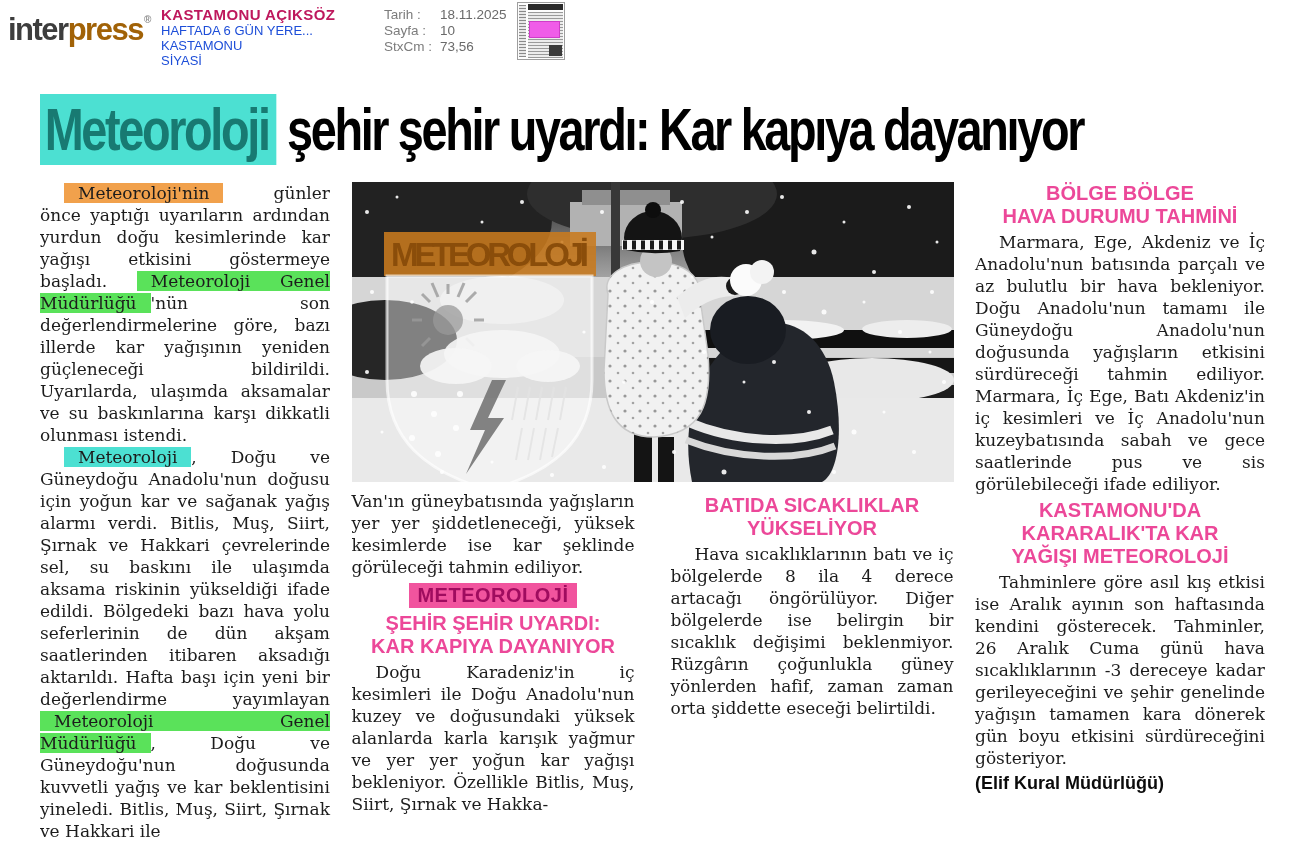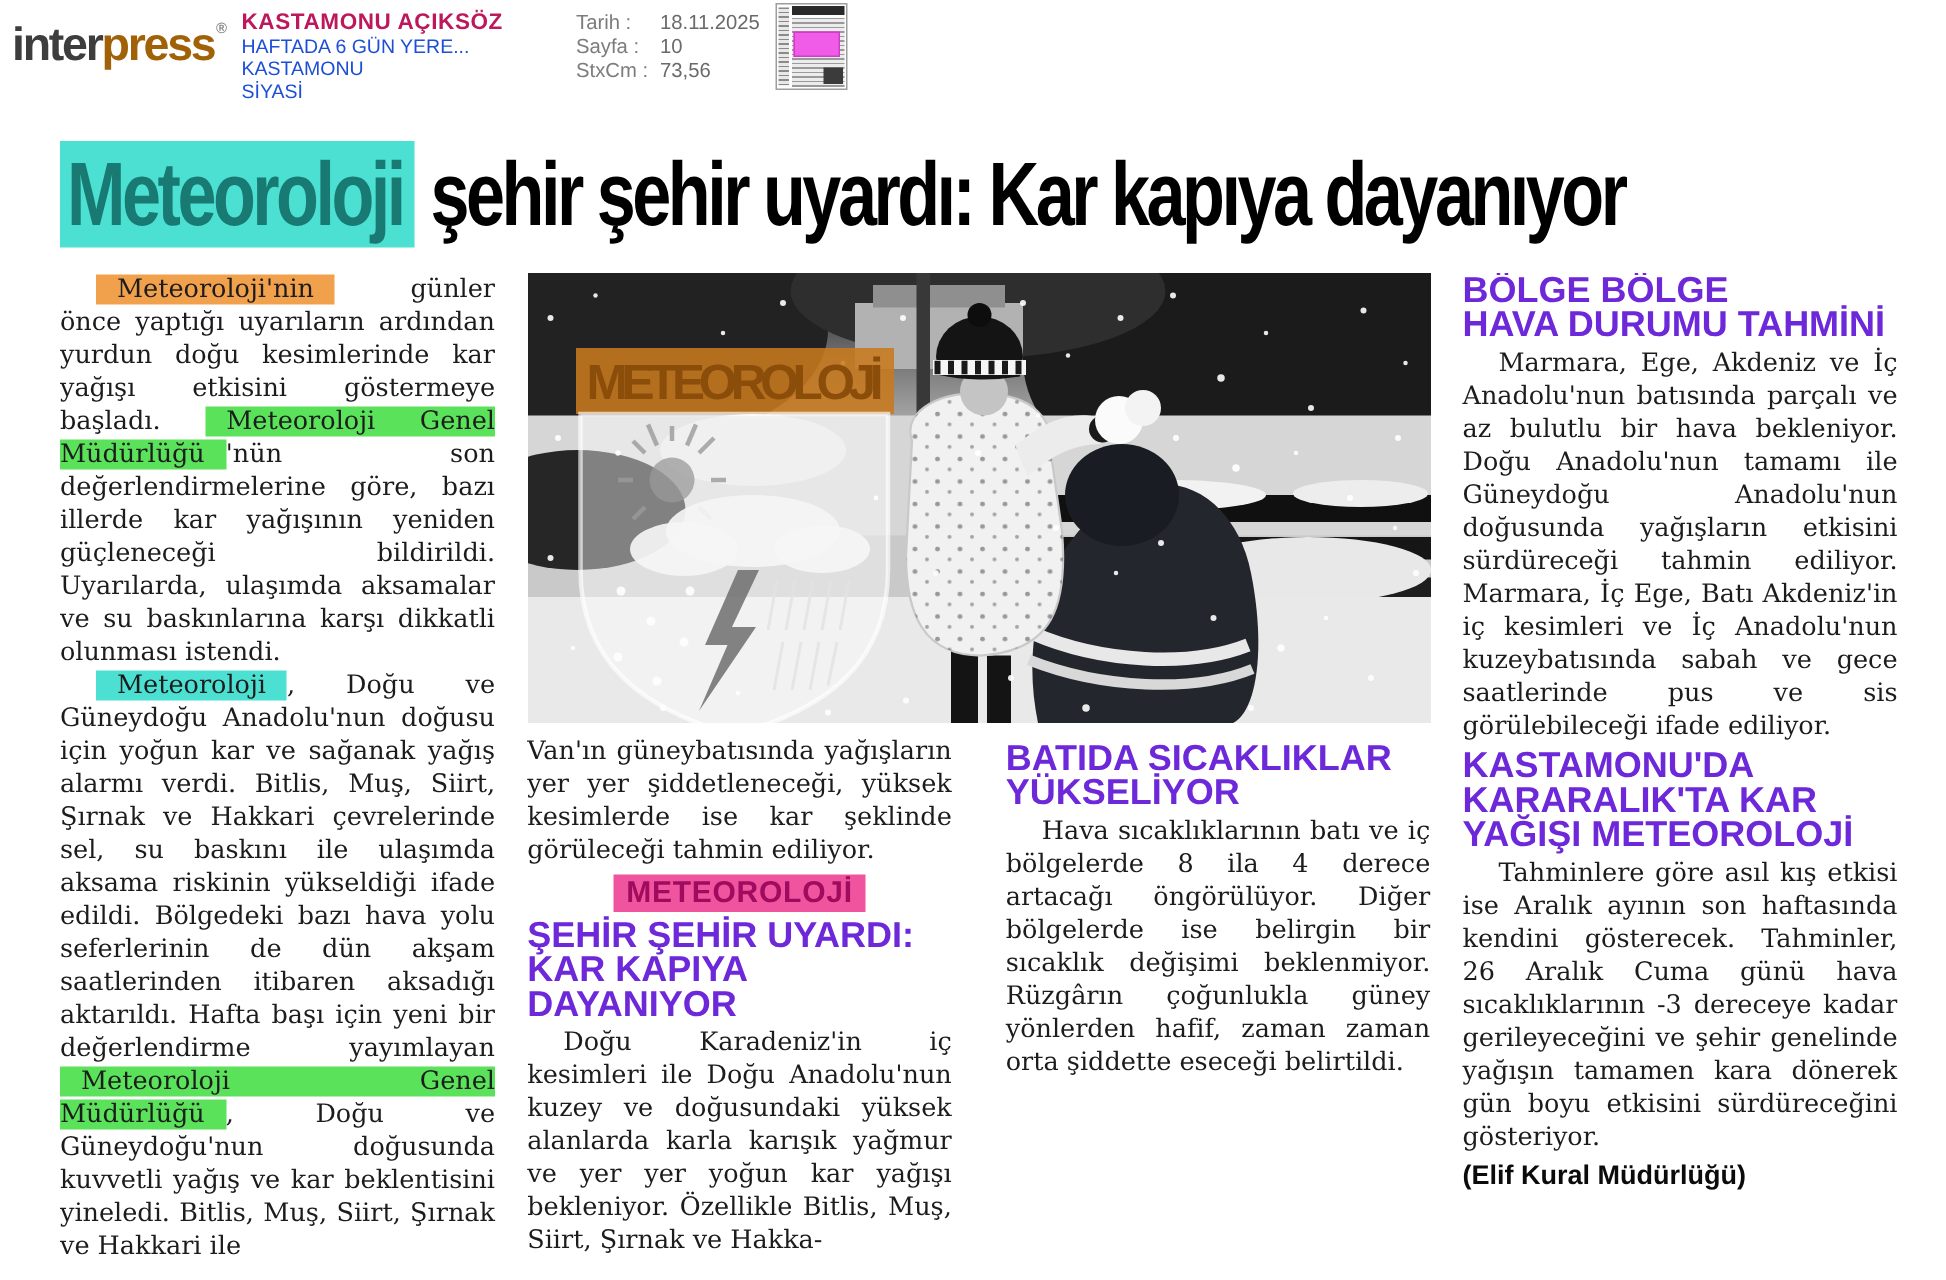--- a/index.html
+++ b/index.html
@@ -46,22 +46,22 @@
 
   .para { font-family:"DejaVu Serif", serif; font-size:17px; line-height:22px;
       color:#1c1c1c; text-align:justify; text-indent:24px; }
   .no-indent { text-indent:0; }
 
   .hl { padding:0 14px; }
   .hl-orange { background:#f1a14c; }
   .hl-green  { background:#5ae25a; }
   .hl-cyan   { background:#4ce0d2; }
 
-  .sub-head { font-family:"Liberation Sans", sans-serif; font-weight:700; font-size:24px;
-      line-height:23px; color:#6d28d9; margin:4px 0 3px; }
+  .sub-head { font-family:"Liberation Sans", sans-serif; font-weight:700; font-size:20px;
+      line-height:23px; text-align:center; color:#ec4899; margin:4px 0 3px; }
   .pink-line { text-align:center; margin:5px 0 2px; }
   .pink-tag { display:inline-block; background:#f1549e; color:#9f0c5f;
       font-weight:700; font-size:20px; padding:1px 8px; letter-spacing:.5px; }
   .byline { font-weight:700; font-size:18px; line-height:24px; color:#0b0b0b; margin-top:2px; }
 
   
   .photo { width:602px; height:300px; display:block; }
 </style>
 </head>
 <body>

